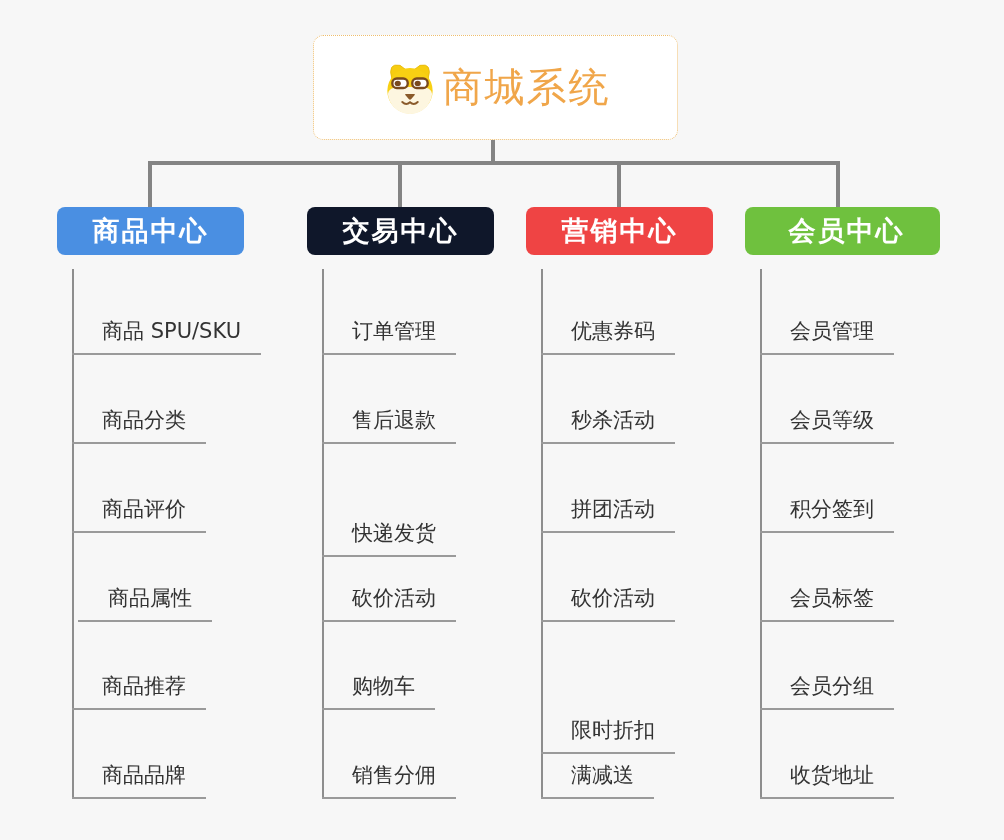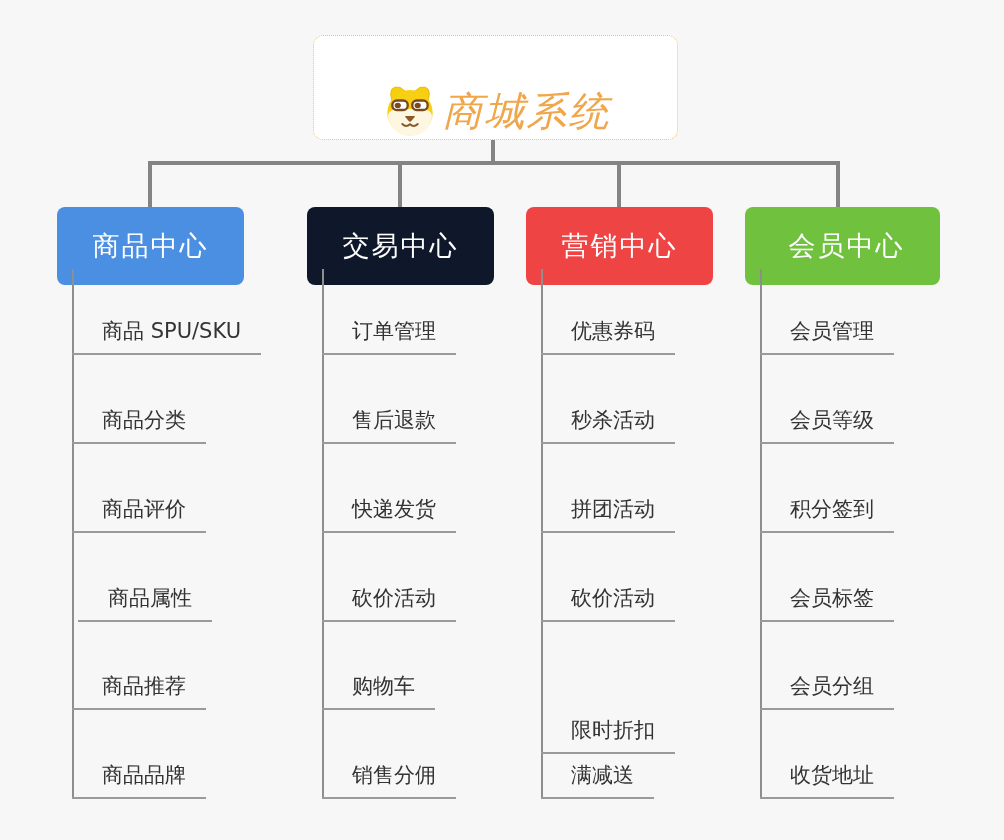--- a/index.html
+++ b/index.html
@@ -17,48 +17,48 @@
   
   .root-node {
     position: absolute;
     left: 313px; top: 35px;
     width: 365px; height: 105px;
     background: #ffffff;
     border: 1px dotted #efbe6e;
     border-radius: 10px;
     box-sizing: border-box;
     display: flex;
-    align-items: flex-end;
+    align-items: center;
     justify-content: center;
     gap: 4px;
     cursor: pointer;
-    font-style: italic;
   }
   .root-label {
     font-size: 40px;
     color: #f0a64a;
     letter-spacing: 2px;
     white-space: nowrap;
   }
   .root-icon { width: 58px; height: 58px; flex: 0 0 auto; }
   
   .conn { position: absolute; background: #848484; }
   .conn-root-drop { left: 491px; top: 140px; width: 4px; height: 24px; }
   .conn-horizontal { left: 148px; top: 161px; width: 692px; height: 4px; }
   .conn-drop { top: 161px; width: 4px; height: 46px; }
   
   .branch-box {
     position: absolute;
     top: 207px;
-    width: 187px; height: 78px;
+    width: 187px; height: 48px;
     border-radius: 8px;
     display: flex;
     align-items: center;
     justify-content: center;
     cursor: pointer;
+    font-weight: bold;
   }
   .branch-label {
     font-size: 27px;
     color: #ffffff;
     letter-spacing: 2px;
     white-space: nowrap;
   }
   
   .branch-trunk {
     position: absolute;
@@ -122,21 +122,21 @@
       <div class="leaf-item" style="left: 72px; top: 584px; margin-left: 6px;">商品属性</div>
       <div class="leaf-item" style="left: 72px; top: 672px;">商品推荐</div>
       <div class="leaf-item" style="left: 72px; top: 761px;">商品品牌</div>
       <div class="conn conn-drop" style="left: 398px;"></div>
       <div class="branch-box" style="left: 307px; background: #0f172a;">
         <span class="branch-label">交易中心</span>
       </div>
       <div class="branch-trunk" style="left: 322px;"></div>
       <div class="leaf-item" style="left: 322px; top: 317px;">订单管理</div>
       <div class="leaf-item" style="left: 322px; top: 406px;">售后退款</div>
-      <div class="leaf-item" style="left: 322px; top: 495px;">快递发货</div>
+      <div class="leaf-item" style="left: 322px; top: 519px;">快递发货</div>
       <div class="leaf-item" style="left: 322px; top: 584px;">砍价活动</div>
       <div class="leaf-item" style="left: 322px; top: 672px;">购物车</div>
       <div class="leaf-item" style="left: 322px; top: 761px;">销售分佣</div>
       <div class="conn conn-drop" style="left: 617px;"></div>
       <div class="branch-box" style="left: 526px; background: #ef4444;">
         <span class="branch-label">营销中心</span>
       </div>
       <div class="branch-trunk" style="left: 541px;"></div>
       <div class="leaf-item" style="left: 541px; top: 317px;">优惠券码</div>
       <div class="leaf-item" style="left: 541px; top: 406px;">秒杀活动</div>

